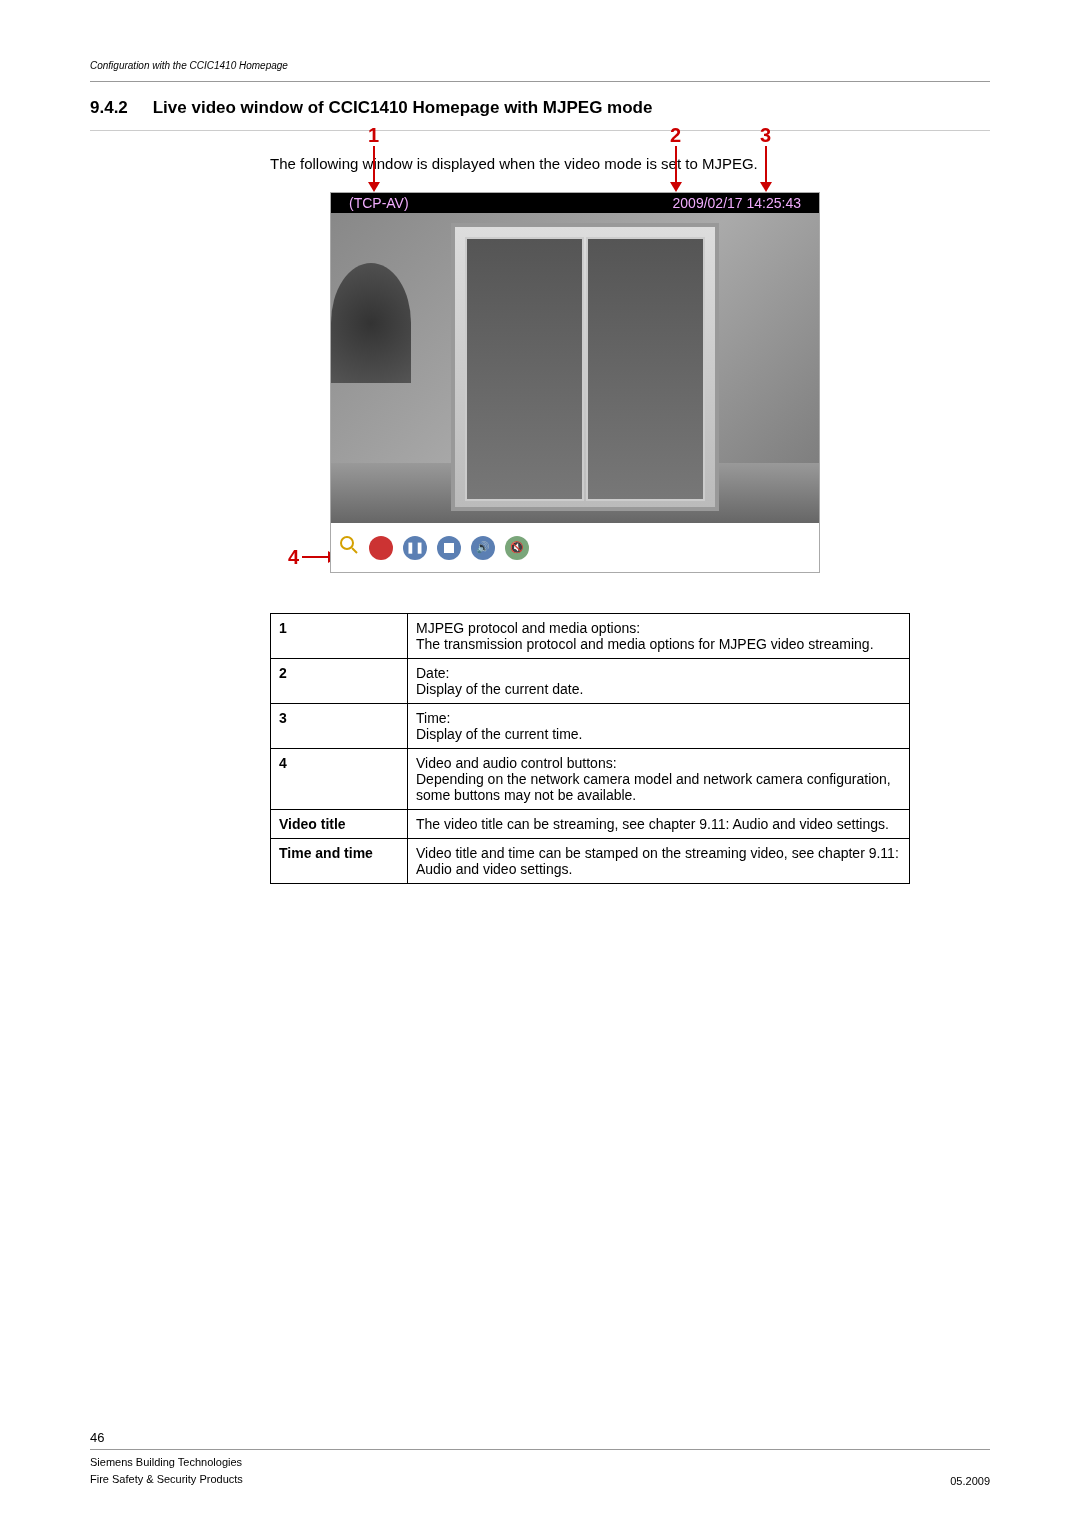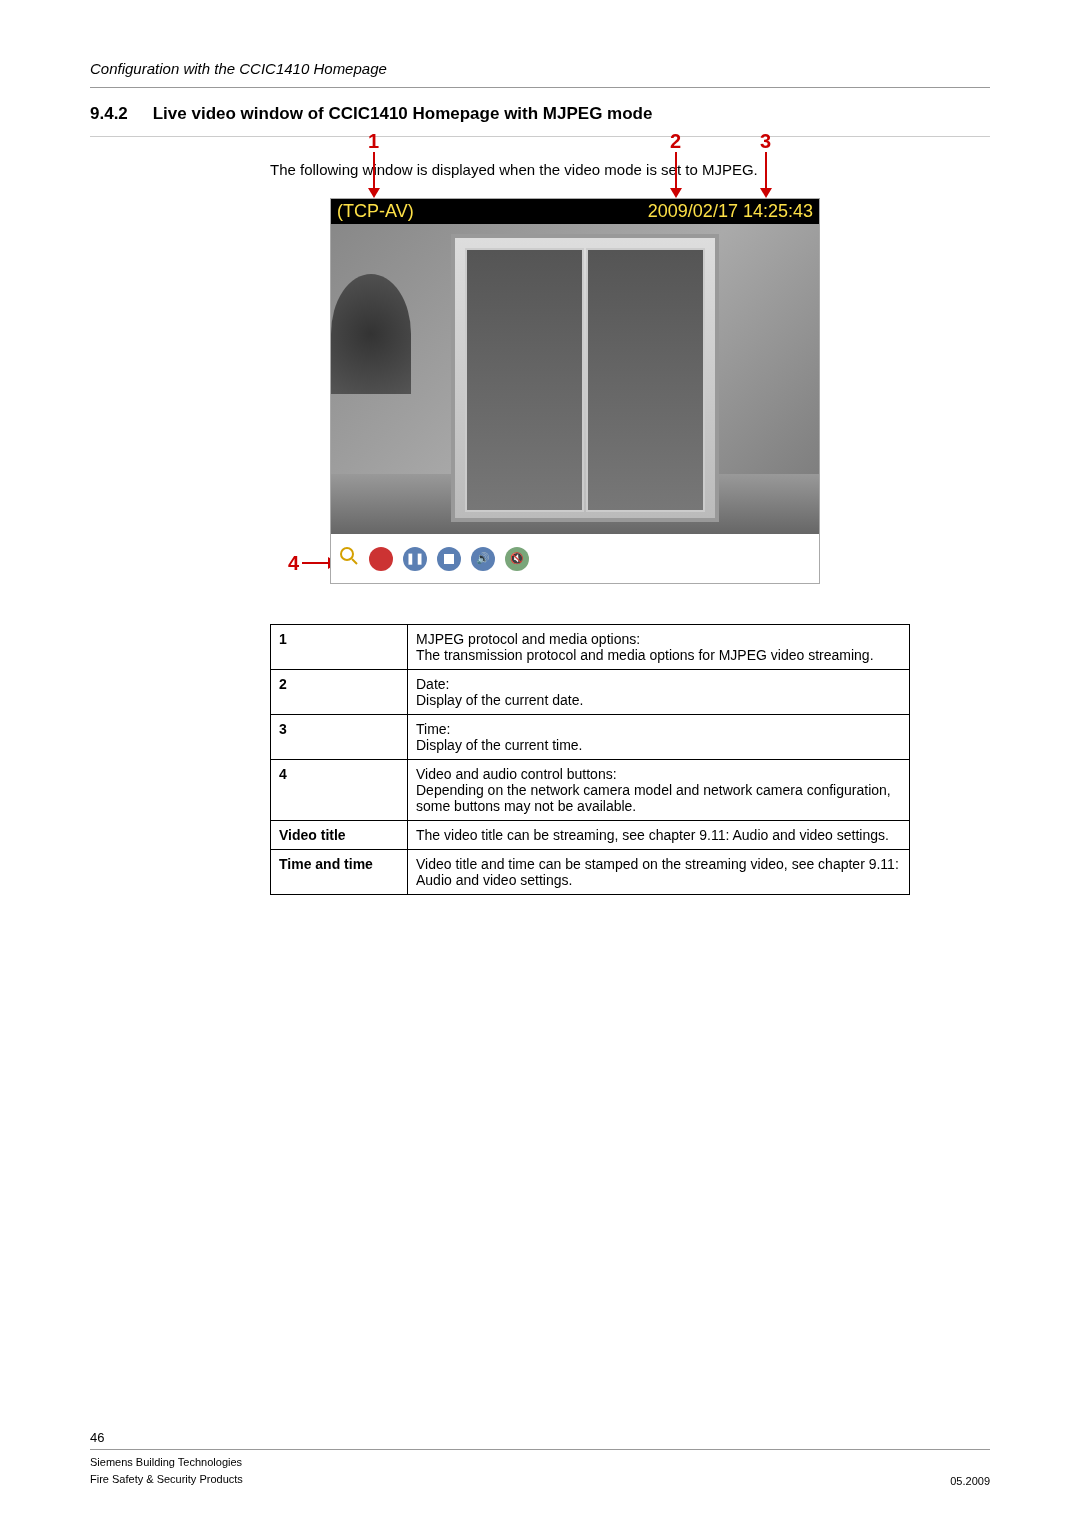--- a/index.html
+++ b/index.html
@@ -12,21 +12,21 @@
       position: relative;
     }
     .page {
       padding: 60px 90px 40px 90px;
       box-sizing: border-box;
       height: 100%;
       position: relative;
     }
     .header-text {
       font-style: italic;
-      font-size: 15px;
+      font-size: 10px;
       margin-bottom: 10px;
     }
     .header-rule {
       border: none;
       border-top: 1px solid #999;
       margin: 0 0 16px 0;
     }
     .section-heading {
       font-weight: bold;
       font-size: 17px;
@@ -99,25 +99,25 @@
       content: '';
       position: absolute;
       right: -8px;
       top: -5px;
       border-top: 6px solid transparent;
       border-bottom: 6px solid transparent;
       border-left: 10px solid #c00;
     }
     .video-header {
       background: #000;
-      color: #fde047;
+      color: #f0abfc;
       display: flex;
       justify-content: space-between;
-      font-size: 18px;
-      padding: 2px 6px;
+      font-size: 14px;
+      padding: 2px 18px;
       font-family: Arial, sans-serif;
     }
     .video-image {
       width: 100%;
       height: 310px;
       background: linear-gradient(135deg, #888, #aaa, #777);
       position: relative;
       overflow: hidden;
     }
     .plant {

